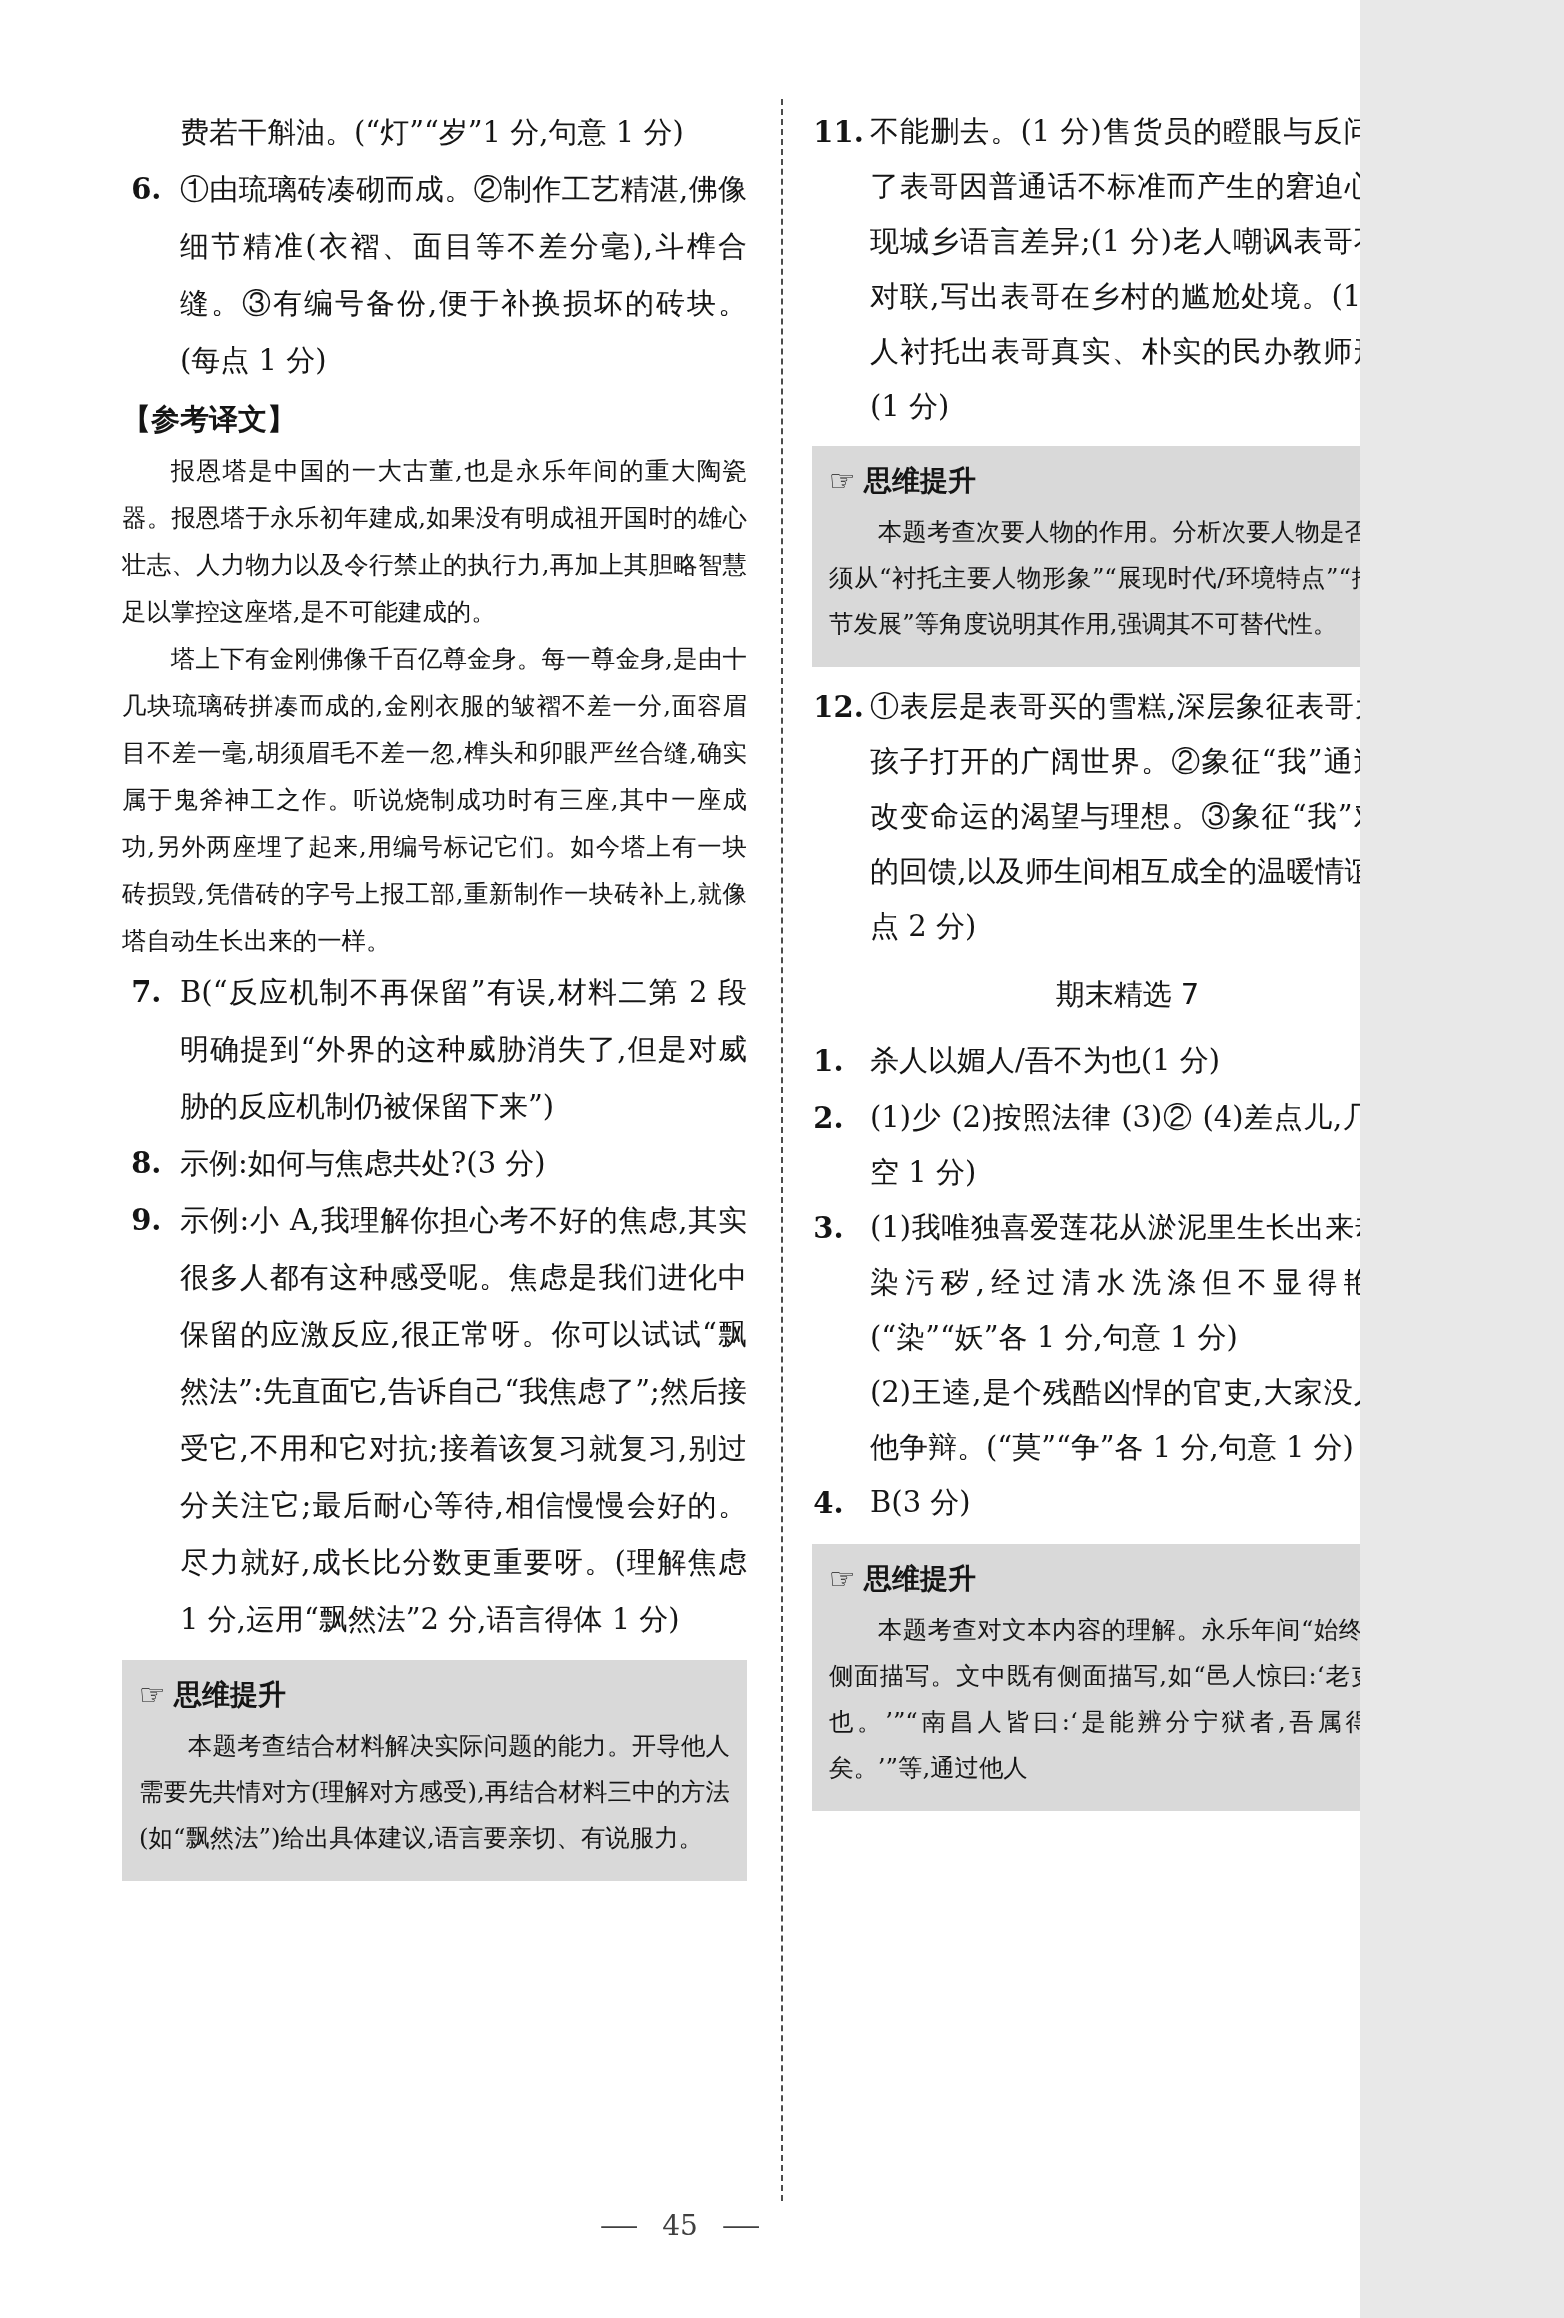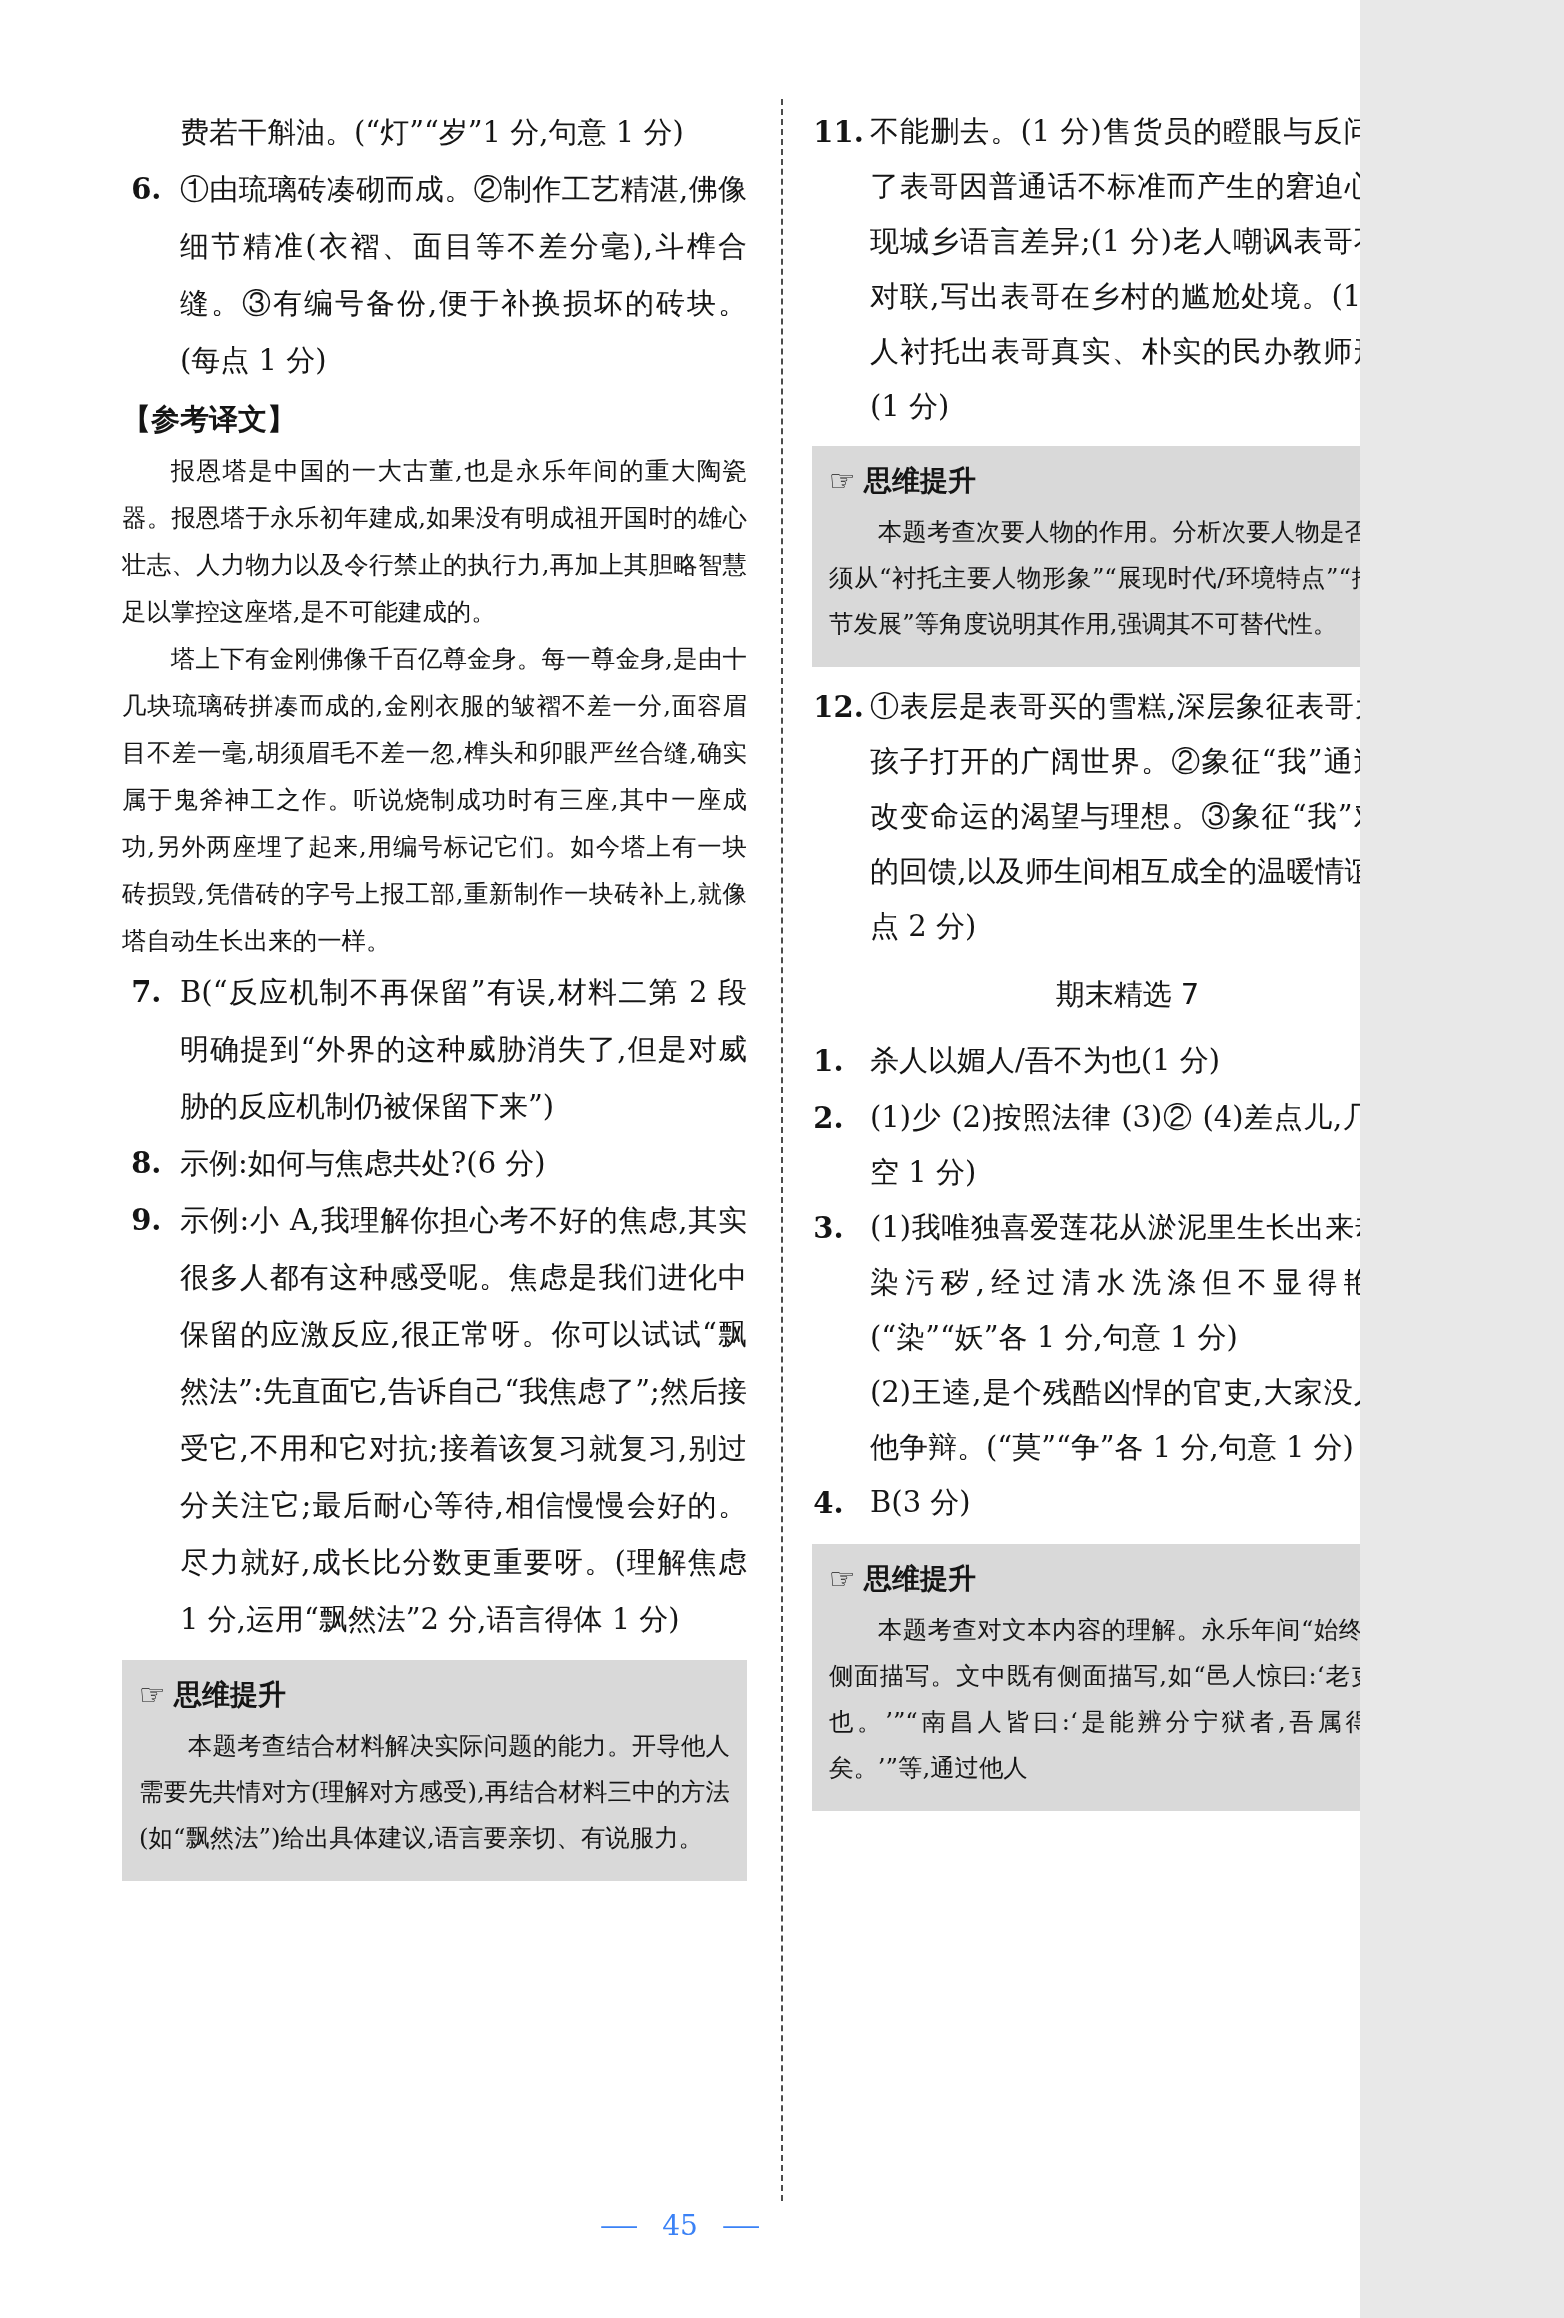--- a/index.html
+++ b/index.html
@@ -61,21 +61,21 @@
     text-indent:2em;text-align:justify;text-justify:inter-ideograph;
   }
   .section-heading{
     font-family:"DejaVu Sans", sans-serif;font-weight:normal;
     font-size:29px;line-height:63px;text-align:center;
     margin:9.2px 0 6.6px 0;
   }
   
   .footer{
     position:absolute;left:0;right:0;top:2209px;
-    text-align:center;font-size:28px;color:#3b82f6;
+    text-align:center;font-size:28px;color:#404040;
   }
   .footer .dash{display:inline-block;margin:0 29px;transform:scaleX(1.4);}
 </style>
 </head>
 <body>
 
 <div class="page">
 
   <div class="col col-left">
 
@@ -90,21 +90,21 @@
     <p class="ref-p">报恩塔是中国的一大古董,也是永乐年间的重大陶瓷器。报恩塔于永乐初年建成,如果没有明成祖开国时的雄心壮志、人力物力以及令行禁止的执行力,再加上其胆略智慧足以掌控这座塔,是不可能建成的。</p>
     <p class="ref-p">塔上下有金刚佛像千百亿尊金身。每一尊金身,是由十几块琉璃砖拼凑而成的,金刚衣服的皱褶不差一分,面容眉目不差一毫,胡须眉毛不差一忽,榫头和卯眼严丝合缝,确实属于鬼斧神工之作。听说烧制成功时有三座,其中一座成功,另外两座埋了起来,用编号标记它们。如今塔上有一块砖损毁,凭借砖的字号上报工部,重新制作一块砖补上,就像塔自动生长出来的一样。</p>
 
     <div class="ans">
       <span class="num">7.</span>
       <div class="body">B(“反应机制不再保留”有误,材料二第 2 段明确提到“外界的这种威胁消失了,但是对威胁的反应机制仍被保留下来”)</div>
     </div>
 
     <div class="ans">
       <span class="num">8.</span>
-      <div class="body">示例:如何与焦虑共处?(6 分)</div>
+      <div class="body">示例:如何与焦虑共处?(3 分)</div>
     </div>
 
     <div class="ans">
       <span class="num">9.</span>
       <div class="body">示例:小 A,我理解你担心考不好的焦虑,其实很多人都有这种感受呢。焦虑是我们进化中保留的应激反应,很正常呀。你可以试试“飘然法”:先直面它,告诉自己“我焦虑了”;然后接受它,不用和它对抗;接着该复习就复习,别过分关注它;最后耐心等待,相信慢慢会好的。尽力就好,成长比分数更重要呀。(理解焦虑 1 分,运用“飘然法”2 分,语言得体 1 分)</div>
     </div>
 
     <div class="tipbox">
       <div class="tip-head">
         <span class="tip-icon">☞</span>

